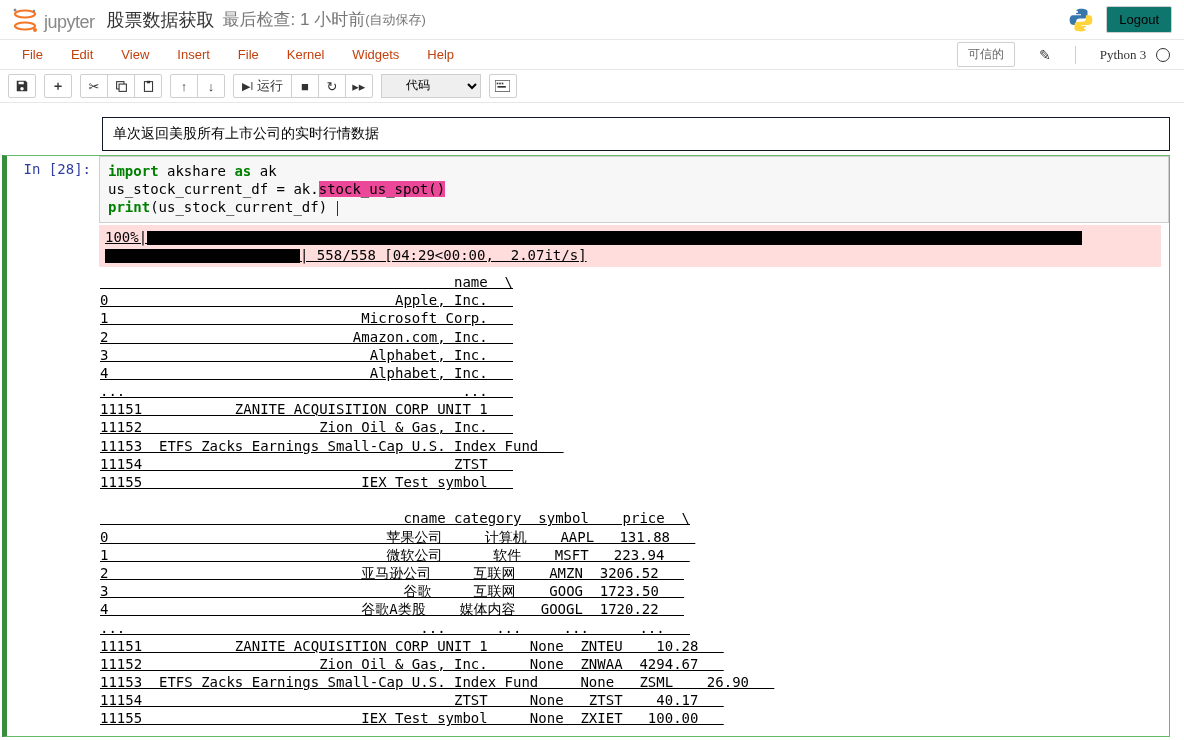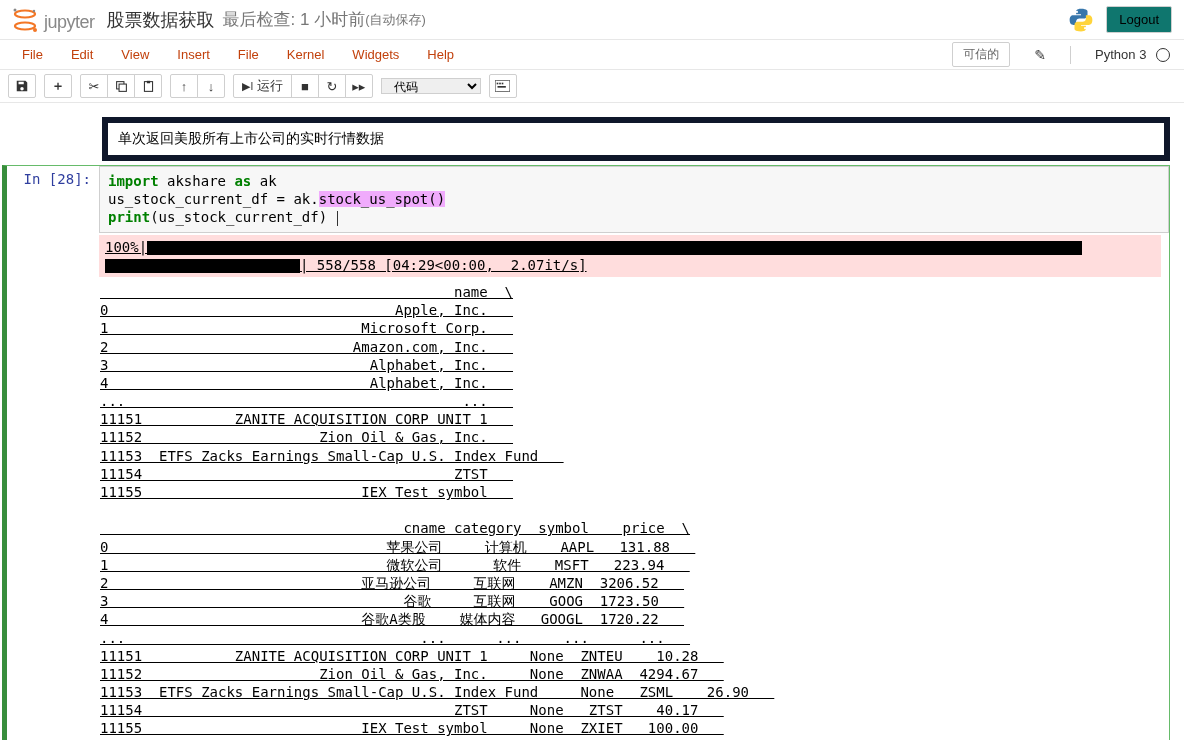--- a/index.html
+++ b/index.html
@@ -15,48 +15,48 @@
     .autosave { color: #777; font-size: 13px; }
     .spacer { flex: 1; }
     .lang-icon { width: 26px; height: 26px; margin-right: 12px; }
     .logout-btn { border: 1px solid #cfcfcf; background: #0f766e; padding: 5px 12px; font-size: 13px; cursor: pointer; border-radius:2px; }
 
     
     .menubar { display: flex; align-items: center; border-bottom: 1px solid #e7e7e7; padding: 0 8px; height: 30px;}
     .menubar-item { padding: 6px 14px; color: #c2410c; cursor: pointer; font-size: 13px; }
     .btn-group-right { display: flex; align-items: center; gap: 24px; padding-right:6px;text-align:right;}
     .trusted { border:1px solid #cfcfcf; padding:3px 10px; color:#666; font-size:12px; border-radius:2px;}
-    .kernel-name { font-size: 13px; color: #333; }
+    .kernel-name { font-size: 13px; color: #333; font-family: Liberation Serif, serif; }
     .kernel-circle { width: 14px; height: 14px; border: 1px solid #333; border-radius: 50%; display: inline-block; margin-left: 6px; vertical-align: middle; }
     .edit-icon { cursor:pointer; color:#333; font-size:14px;}
     .sep { width:1px; height:18px; background:#cfcfcf;}
 
     
     .toolbar { display: flex; align-items: center; border-bottom: 1px solid #e7e7e7; padding: 4px 8px; gap: 8px; height: 33px;}
     .tb-btn { border: 1px solid #cfcfcf; background: #fff; min-width: 28px; height: 24px; display: inline-flex; align-items: center; justify-content: center; cursor: pointer; font-size: 13px; color:#333; border-radius:2px;}
     .tb-group { display: inline-flex; }
     .tb-group .tb-btn { border-radius: 0; margin-left:-1px;}
     .tb-group .tb-btn:first-child { border-top-left-radius:2px; border-bottom-left-radius:2px; margin-left:0;}
     .tb-group .tb-btn:last-child { border-top-right-radius:2px; border-bottom-right-radius:2px;}
     .tb-run { padding: 0 8px; }
-    .celltype-select { border: 1px solid #cfcfcf; height: 16px; width: 100px; font-size: 12px; padding:0 8px;}
+    .celltype-select { border: 1px solid #cfcfcf; height: 24px; width: 100px; font-size: 12px; padding:0 20px;font-family:Liberation Mono, monospace;}
 
     
     .notebook-container { padding: 14px 14px 20px 2px; }
 
     .cell { margin-bottom: 4px; }
-    .md-cell { margin-left: 100px; border: 6px solid #0f172a; padding: 7px 10px; font-size: 14px; }
+    .md-cell { margin-left: 100px; border: 1px solid #0f172a; padding: 7px 10px; font-size: 14px; }
 
     .code-cell { display:flex; border:1px solid transparent; border-left:5px solid transparent;}
     .code-cell.selected { border:1px solid #66bb6a; border-left:5px solid #388e3c;}
     .prompt { width: 92px; text-align: right; padding: 5px 8px 5px 0; font-family: monospace; font-size: 14px; color: #303F9F; flex-shrink:0;}
     .cell-body { flex:1; min-width:0;}
     .input-area { border: 1px solid #cfcfcf; background: #f7f7f7; padding: 5px 8px; font-family: monospace; font-size: 14px; line-height: 1.3; white-space: pre; overflow:hidden;}
     .kw { color: #008000; font-weight: bold; }
-    .highlight { background: #f0abfc; }
+    .highlight { background: #ec4899; }
 
     .output-area { padding: 2px 8px 8px 0; font-family: monospace; font-size:14px; line-height:1.3;text-decoration:underline;}
     .output-stderr { background: #fdd; padding: 3px 6px; font-family: monospace; font-size: 14px; white-space: pre; overflow:hidden; margin-bottom:6px;}
     .black-bar { display:inline-block; background: #000; height: 14px; vertical-align: middle; }
     .output-pre { white-space: pre; font-family: monospace; font-size: 14px; padding-left:1px;}
 
     .text-cursor { display:inline-block; width:1px; height:15px; background:#333; vertical-align:middle; margin-left:10px;}
   </style>
 </head>
 <body>

